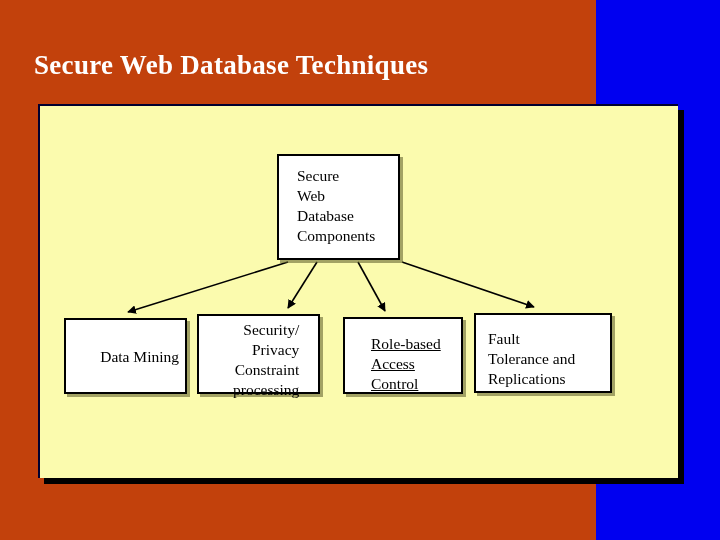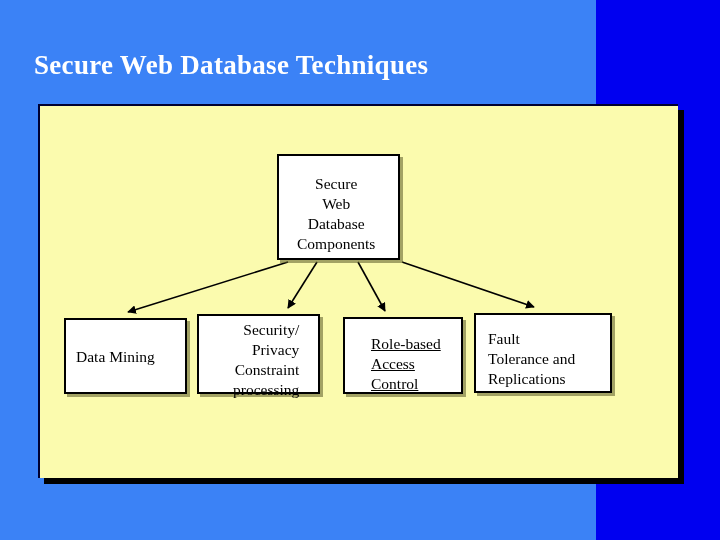--- a/index.html
+++ b/index.html
@@ -10,21 +10,21 @@
     width: 720px;
     height: 540px;
     background: #0000F0;
     font-family: "Liberation Serif", "DejaVu Serif", serif;
     overflow: hidden;
   }
   .slide {
     position: relative;
     width: 596px;
     height: 540px;
-    background: #3b82f6;
+    background: #c2410c;
   }
   .slide-title {
     position: absolute;
     left: 34px;
     top: 50px;
     width: 640px;
     color: #FFFFFF;
     font-size: 27px;
     font-weight: bold;
     font-family: "Liberation Serif", "DejaVu Serif", serif;
@@ -86,35 +86,34 @@
   
   #node-root {
     left: 237px;
     top: 48px;
     width: 123px;
     height: 106px;
   }
   #node-root .node-text {
     left: 18px;
     top: 10px;
-    text-align: center;
-    margin-top: 8px;
+    text-align: left;
   }
   
   #node-data-mining {
     left: 24px;
     top: 212px;
     width: 123px;
     height: 76px;
   }
   #node-data-mining .node-text {
     left: 10px;
     top: 27px;
     width: 103px;
-    text-align: left;
+    text-align: right;
   }
   
   #node-security {
     left: 157px;
     top: 208px;
     width: 123px;
     height: 80px;
   }
   #node-security .node-text {
     left: 34px;

